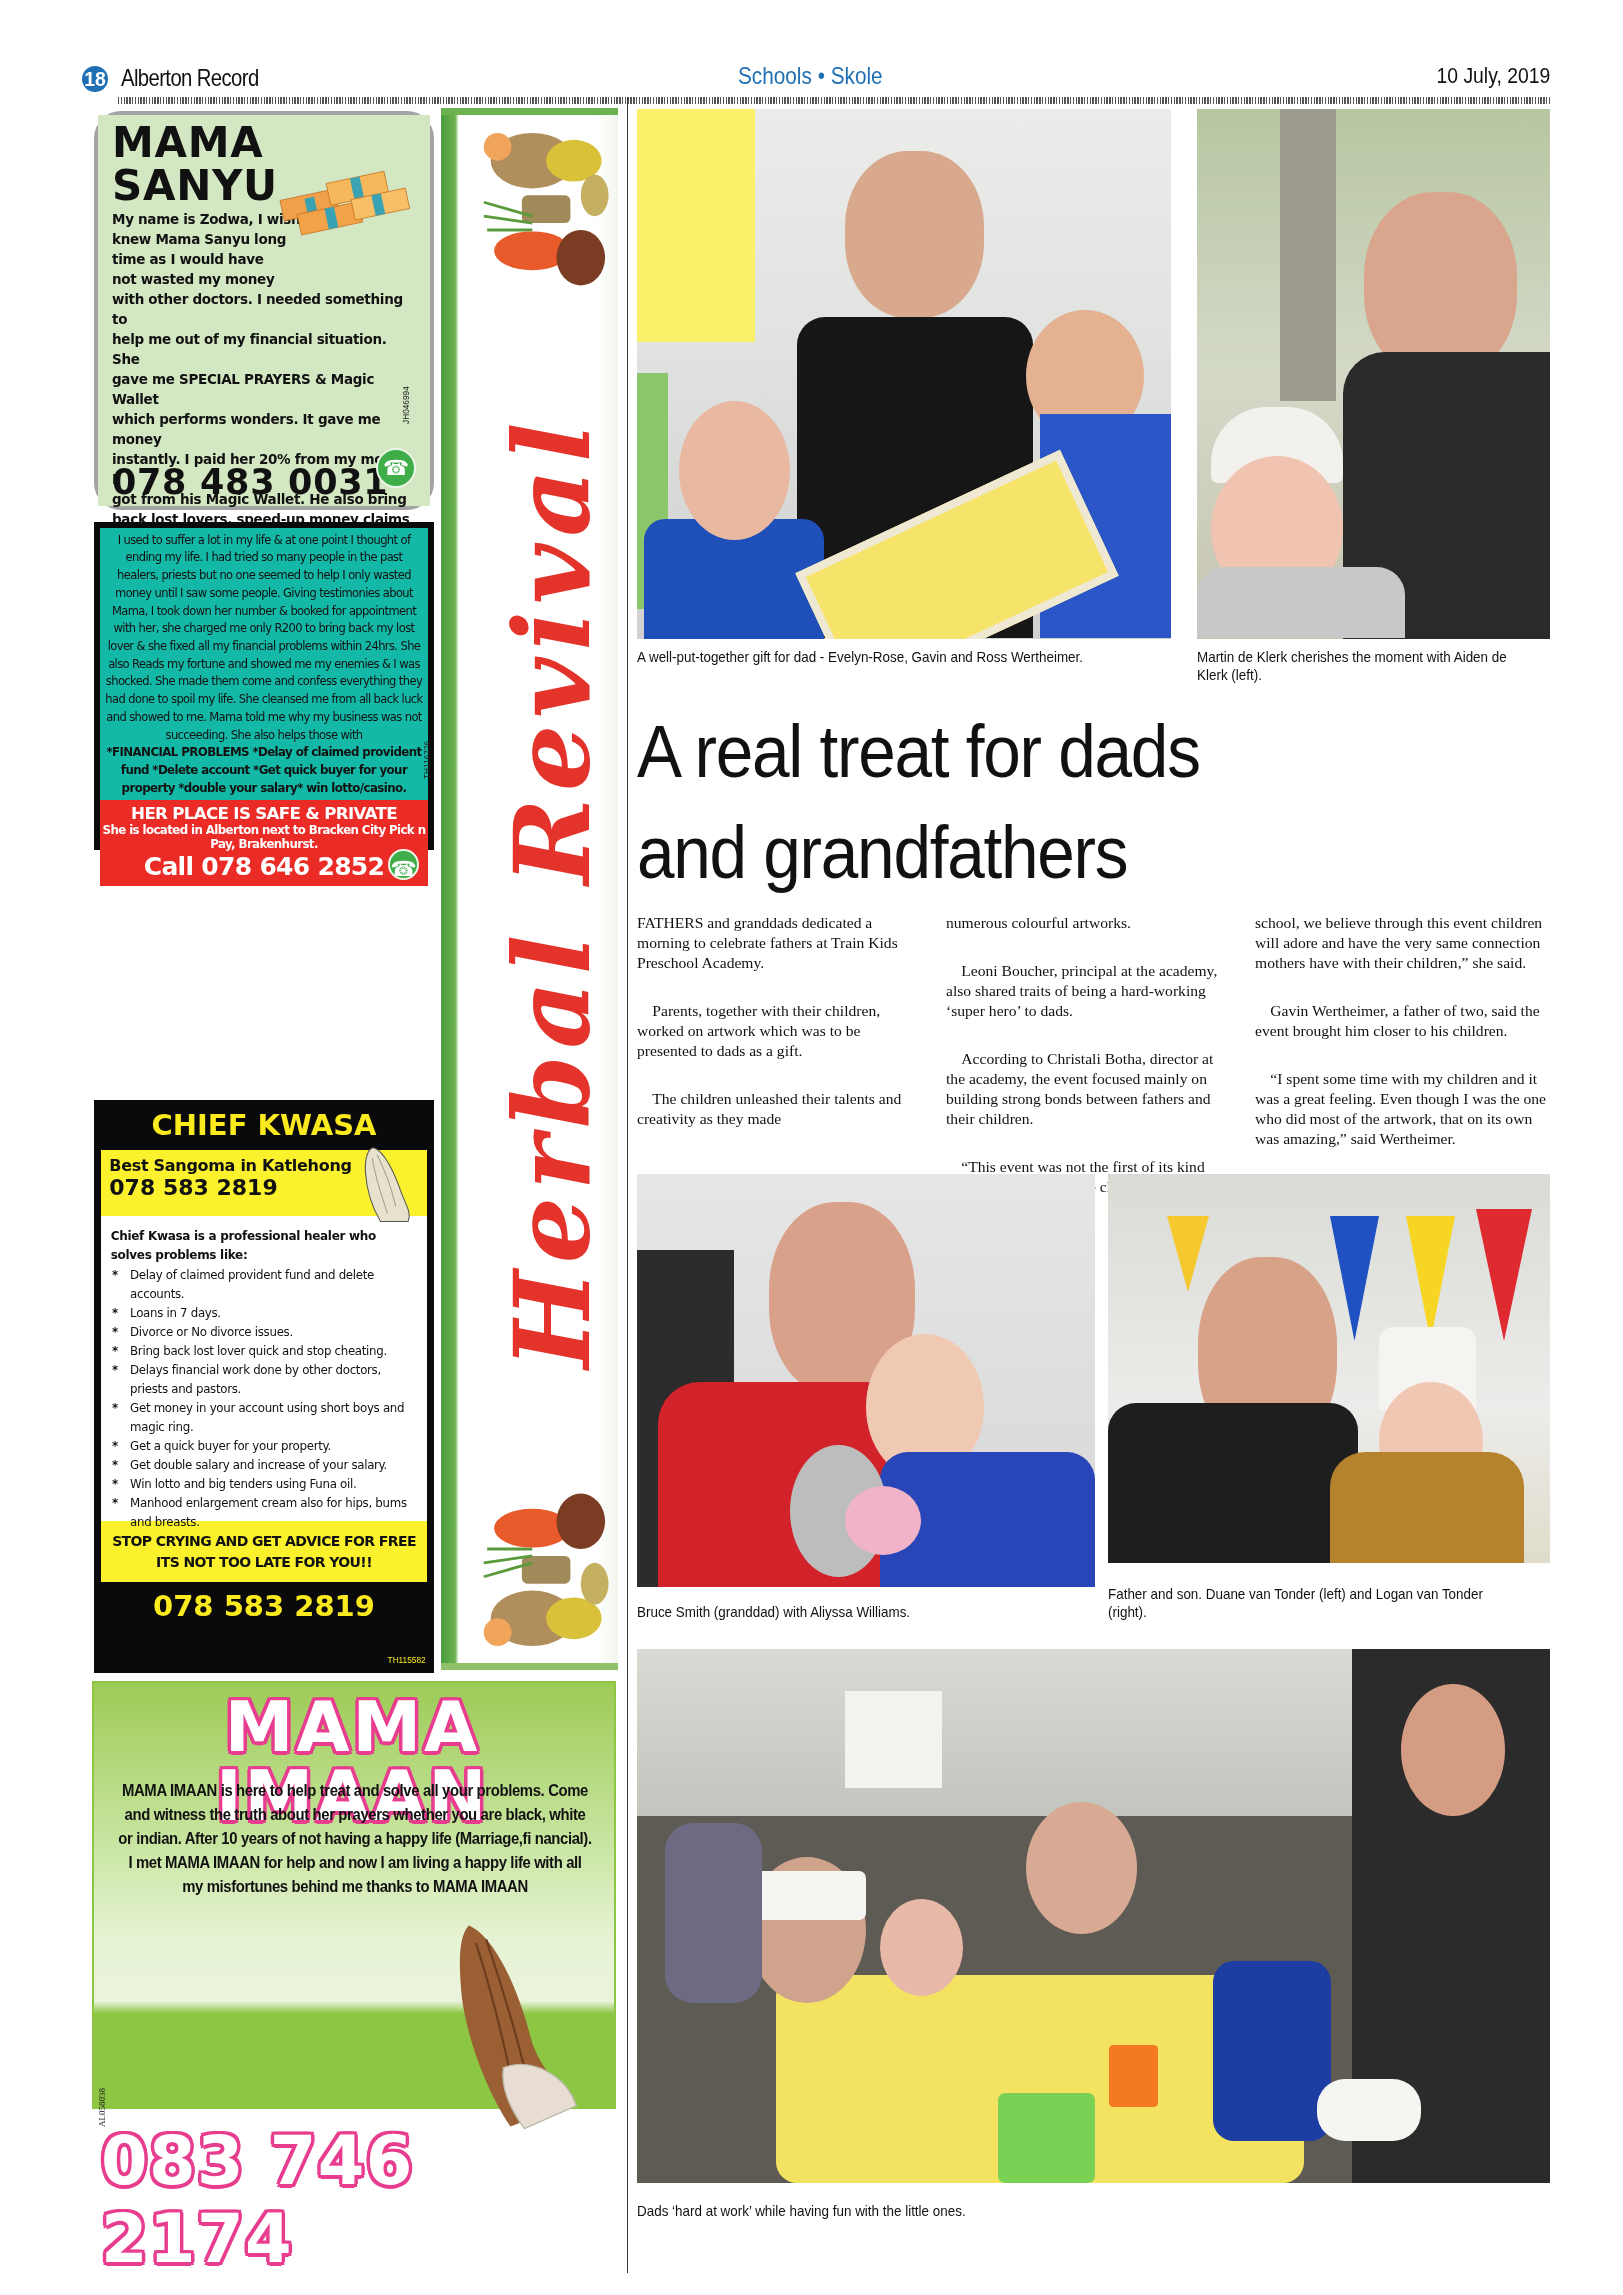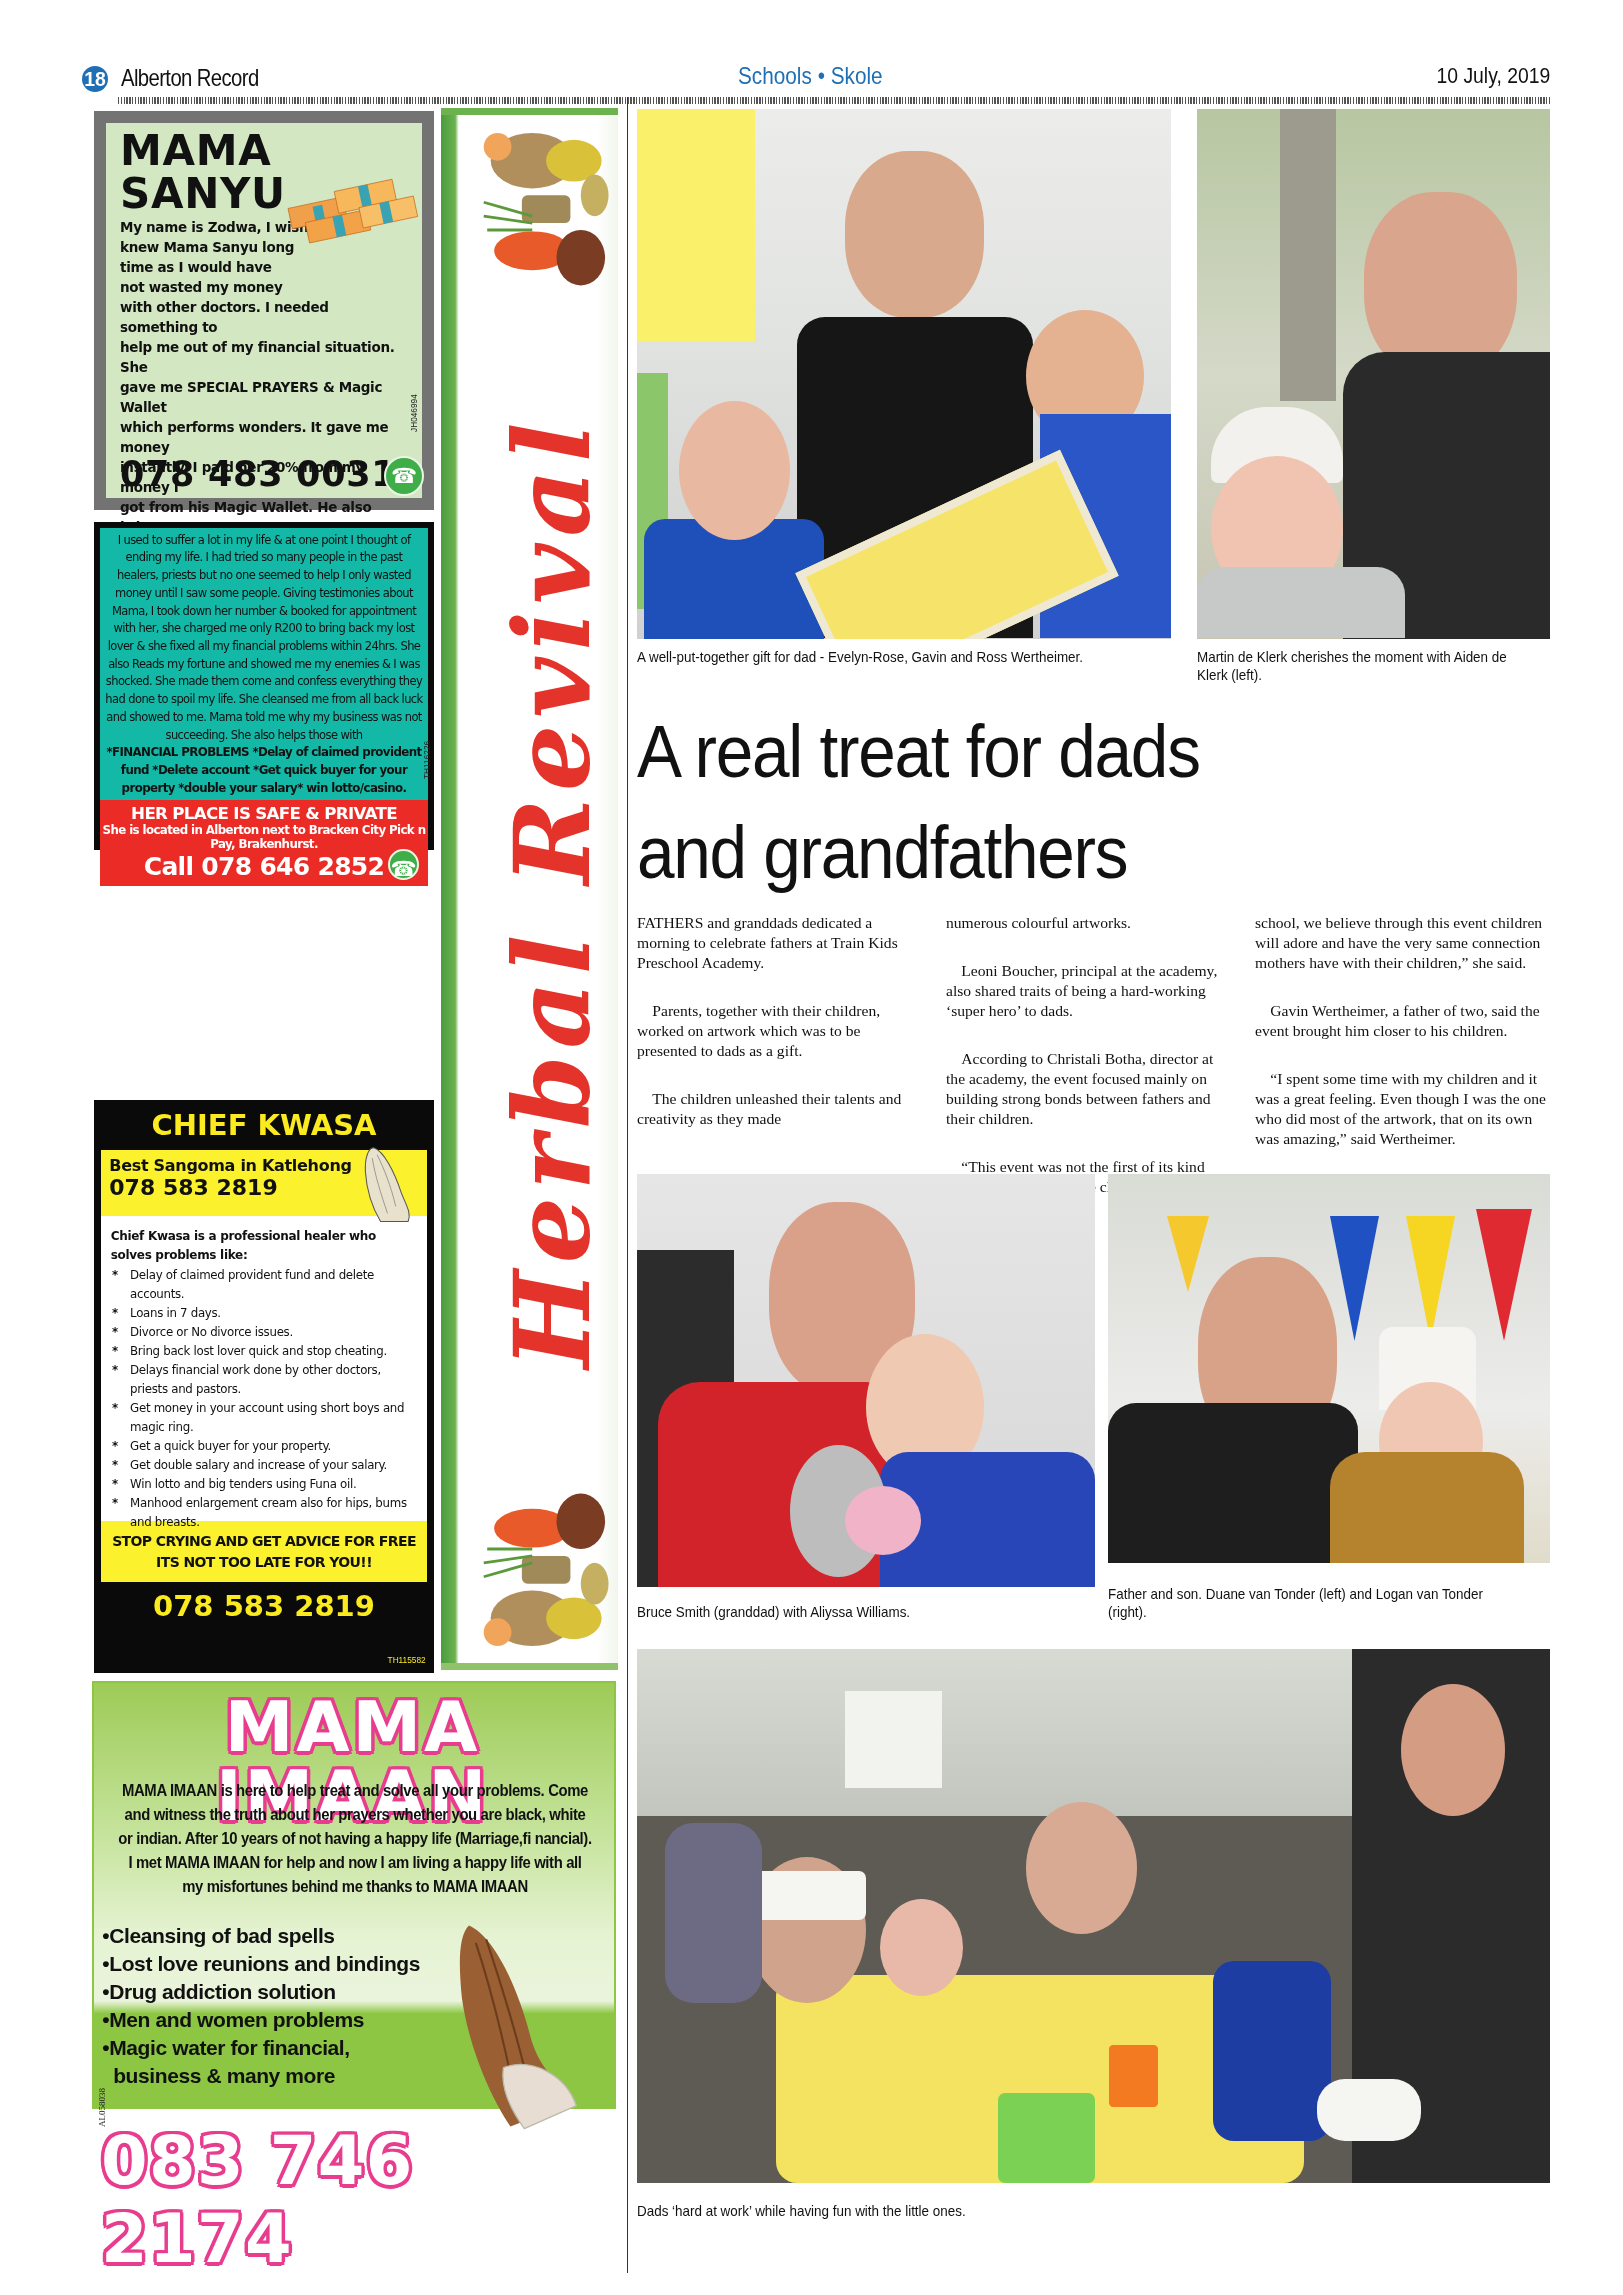--- a/index.html
+++ b/index.html
@@ -12,21 +12,21 @@
     background: #1f6fb5; color: #fff; font-size: 19.4px; font-weight: bold; text-align: center; line-height: 26px; }
   .pub { position: absolute; left: 39px; top: 2.8px; font-size: 23.6px; letter-spacing: -0.7px; transform: scaleX(0.86); transform-origin: left; }
   .section { position: absolute; left: 656px; top: 1.4px; font-size: 23.6px; color: #1f6fb5; transform: scaleX(0.88); transform-origin: left; }
   .date { position: absolute; right: 0; top: 1.4px; font-size: 22px; transform: scaleX(0.88); transform-origin: right; }
   .hdr-rule { position: absolute; left: 118px; top: 97px; width: 1432px; height: 7px;
     background: repeating-linear-gradient(90deg, #555 0 1.4px, #fff 1.4px 2.8px); }
   .col-divider { position: absolute; left: 627px; top: 97px; width: 1.4px; height: 2176px; background: #333; }
 
   
   .ad { position: absolute; }
-  .ad-sanyu { left: 94px; top: 111px; width: 340px; height: 399px; background: #737373; padding: 12px; }
+  .ad-sanyu { left: 94px; top: 111px; width: 340px; height: 399px; background: #a3a3a3; padding: 4px; border-radius: 27px; }
   .ad-sanyu .inner { width: 100%; height: 100%; background: #d3e7c2; position: relative; padding: 5.6px 14px; }
   .sanyu-title { font-size: 42px; font-weight: 900; letter-spacing: 0.7px; line-height: 43px; font-family: "DejaVu Sans", sans-serif; }
   .sanyu-body { font-size: 13.5px; font-weight: bold; line-height: 20px; margin-top: 2.8px; font-family: "DejaVu Sans", sans-serif; letter-spacing: -0.3px; }
   .money { position: absolute; left: 170px; top: 52px; width: 146px; height: 73px; }
   .sanyu-phone { position: absolute; left: 14px; bottom: 4.2px; font-size: 35px; font-weight: 900; font-family: "DejaVu Sans", sans-serif; letter-spacing: 0.7px; }
   .wa { position: absolute; width: 40px; height: 40px; border-radius: 50%; background: #3fae48; border: 2.8px solid #eaf5e6; }
   .wa::after { content: "\260E"; position: absolute; left: 0; right: 0; top: 5.6px; text-align: center; color: #fff; font-size: 21px; }
   .ad-code { position: absolute; font-size: 8.3px; transform: rotate(-90deg); transform-origin: left top; white-space: nowrap; color: #222; }
 
   .ad-anisah { left: 94px; top: 522px; width: 340px; height: 328px; background: #0a0a0a; padding: 5.6px; }
@@ -201,28 +201,20 @@
 </div>
 
 <div class="ad ad-imaan">
   <div class="imaan-title">MAMA IMAAN</div>
   <div class="imaan-body">MAMA IMAAN  is here to help treat and solve all your problems. Come and witness the truth about her prayers whether you are black, white or indian. After 10 years of not having a happy life (Marriage,fi nancial). I met MAMA IMAAN for help and now I am living a happy life with all my misfortunes behind me thanks to MAMA IMAAN</div>
   <svg class="imaan-hands" viewBox="0 0 230 300">
     <path d="M60 5 C 95 20, 130 90, 150 170 C 165 220, 200 240, 210 260 L 120 295 C 90 250, 60 180, 50 110 C 45 60, 45 20, 60 5 Z" fill="#9a5f33"></path>
     <path d="M70 30 C 90 90, 105 150, 120 220 M 85 25 C 105 85, 125 150, 140 210" stroke="#6b3d1d" stroke-width="3" fill="none"></path>
     <path d="M110 210 C 150 195, 200 220, 215 265 L 140 298 C 120 270, 105 240, 110 210 Z" fill="#e8ddd2" stroke="#bba" stroke-width="2"></path>
   </svg>
-  <ul class="imaan-list">
-    <li>Cleansing of bad spells</li>
-    <li>Lost love reunions and bindings</li>
-    <li>Drug addiction solution</li>
-    <li>Men and women problems</li>
-    <li>Magic water for financial,</li>
-    <li class="cont">business &amp; many more</li>
-  </ul>
   <div class="ad-code" style="left:2.8px; top:444px; font-family:'Liberation Serif',serif; font-size:9px;">AL058038</div>
   <div class="imaan-phone">083 746 2174</div>
 </div>
 
 <div class="photo" style="left:637px; top:109px; width:534px; height:530px; background: linear-gradient(180deg,#ececea 0%,#e2e4e2 40%,#cfd0cf 100%);">
   <div style="position:absolute; left:0; top:0; width:118px; height:233px; background:#fbf06a;"></div>
   <div style="position:absolute; left:0; top:264px; width:31px; height:236px; background:#8cc66a;"></div>
   <div style="position:absolute; left:208px; top:42px; width:139px; height:167px; border-radius:45%; background:#d8a98c;"></div>
   <div style="position:absolute; left:160px; top:208px; width:236px; height:321px; background:#161616; border-radius:28px 28px 0 0;"></div>
   <div style="position:absolute; left:7px; top:410px; width:180px; height:125px; background:#1f4fb8; border-radius:21px 21px 0 0;"></div>

